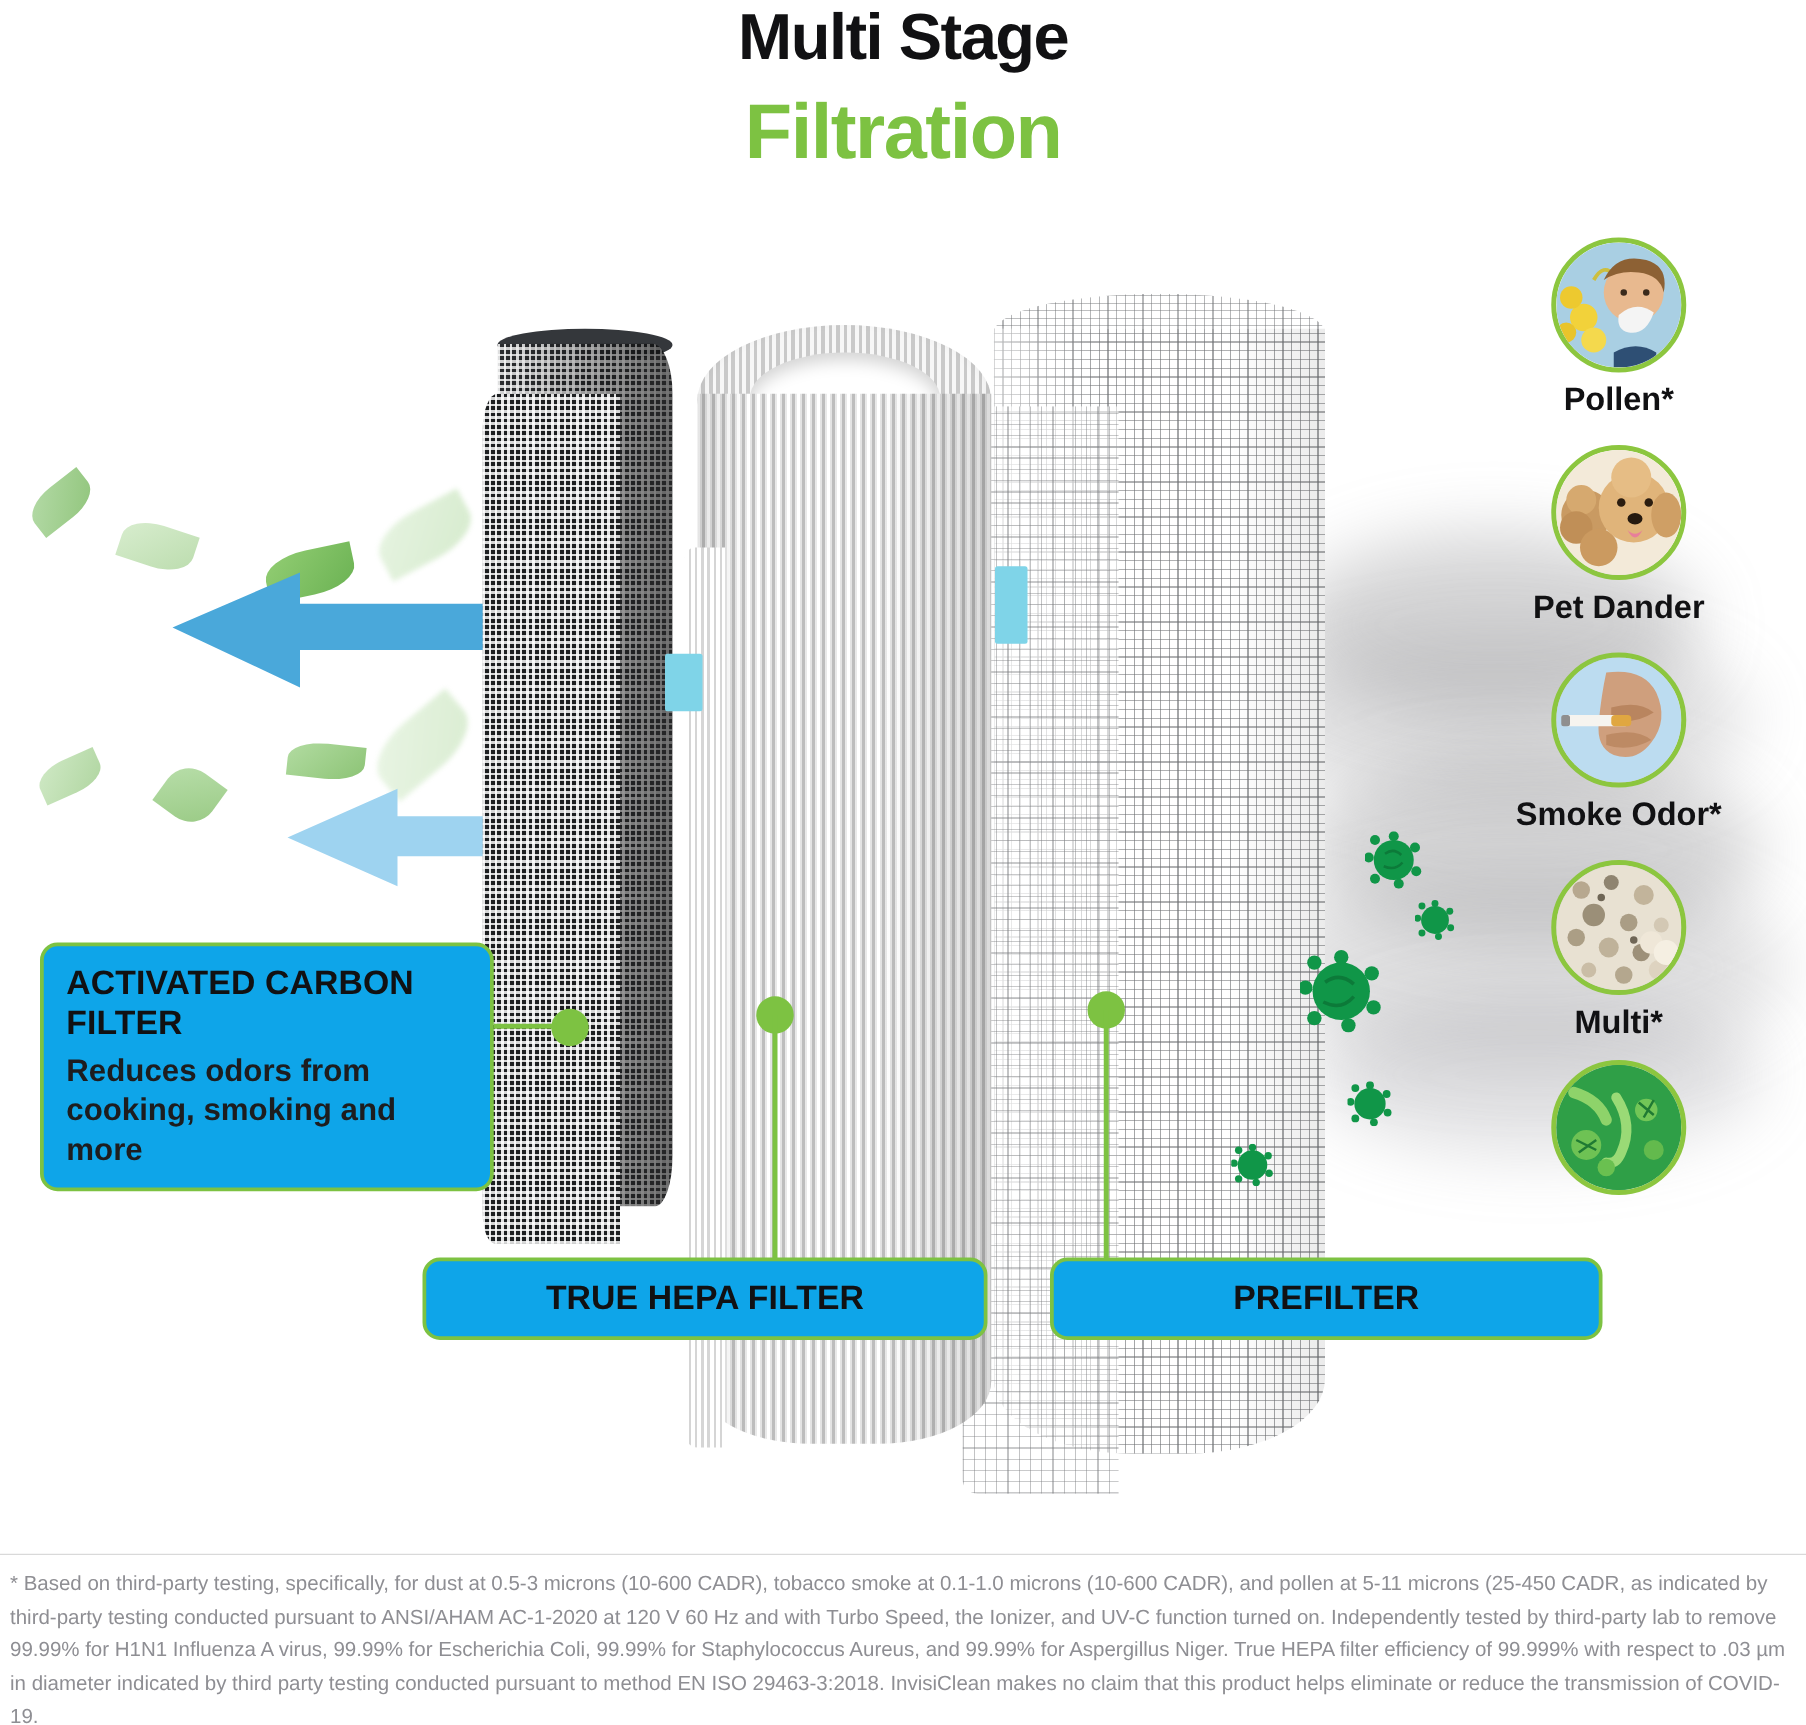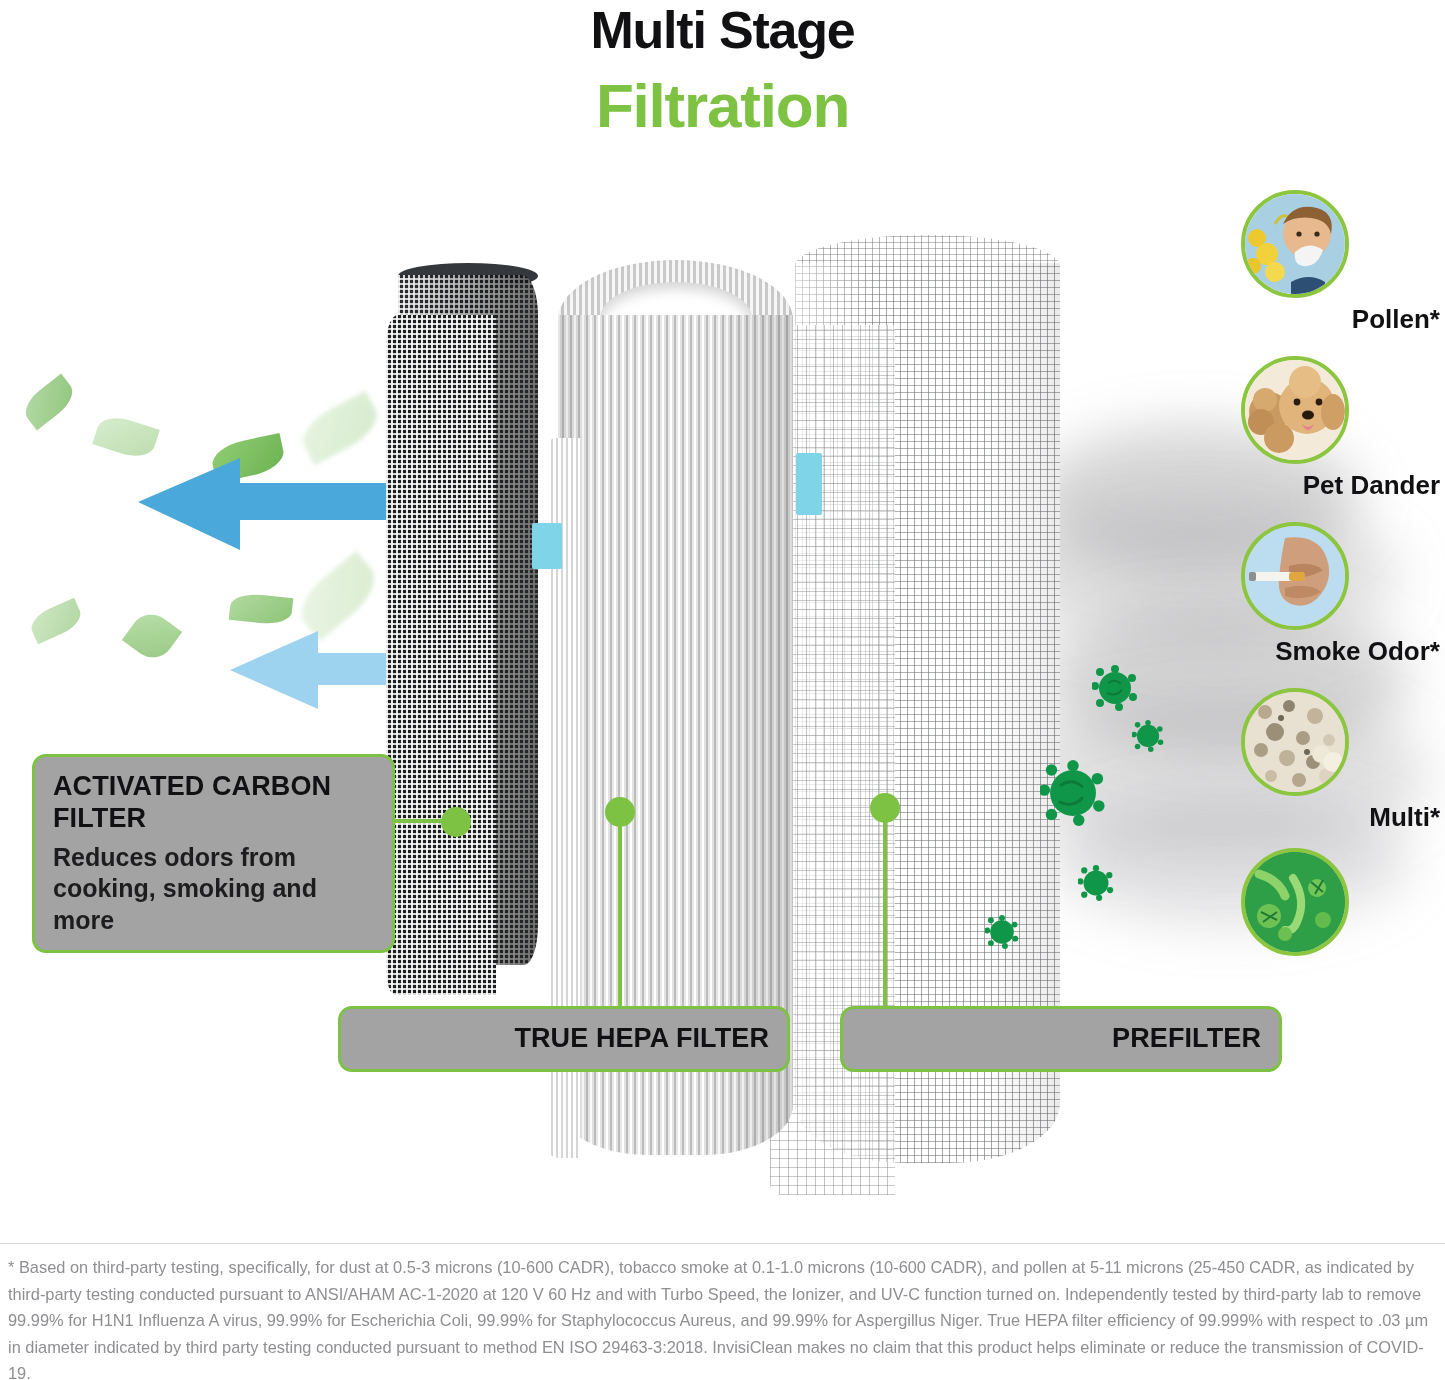--- a/index.html
+++ b/index.html
@@ -128,45 +128,44 @@
   .tab { position:absolute; background:#7fd4e8; border-radius:2px; }
 
   
   .smoke { position:absolute; border-radius:50%; filter: blur(26px); }
 
   
   .virus { position:absolute; }
 
   
   .callout{
-    position:absolute; background:#a3a3a3;
+    position:absolute; background:#0ea5e9;
     border:3px solid #7dc242; border-radius:14px;
     padding:14px 18px;
   }
   .callout h3{
     font-size:27px; font-weight:700; color:#111113; letter-spacing:.1px;
     line-height:1.17;
-    text-align:right;
   }
   .callout p{
     font-size:25px; font-weight:400; color:#1d1d1f; line-height:1.25; margin-top:8px;
   }
   .co-left  { left:32px;  top:754px;  width:363px; }
   .co-left h3{ text-align:left; }
   .co-left p { text-align:left;font-weight:bold; }
   .co-mid   { left:338px; top:1006px; width:452px; text-align:center; }
   .co-right { left:840px; top:1006px; width:442px; text-align:center; }
 
   
   .conn { position:absolute; background:#7dc242; }
   .dot  { position:absolute; width:30px; height:30px; border-radius:50%; background:#7dc242; }
 
   
   .icon-col{ position:absolute; left:1150px; top:190px; width:290px; }
-  .icon-item{ position:absolute; width:290px; text-align:right; }
+  .icon-item{ position:absolute; width:290px; text-align:center; }
   .icon-ring{
     width:108px; height:108px; border-radius:50%;
     border:4px solid #8cc63f; margin:0 auto; overflow:hidden; position:relative;
   }
   .icon-label{
     margin-top:7px; font-size:26px; font-weight:700; color:#111113; line-height:1.12;
   }
 
   
   .rule{ position:absolute; left:0; top:1243px; width:1445px; height:1px; background:#d9d9d9; }

